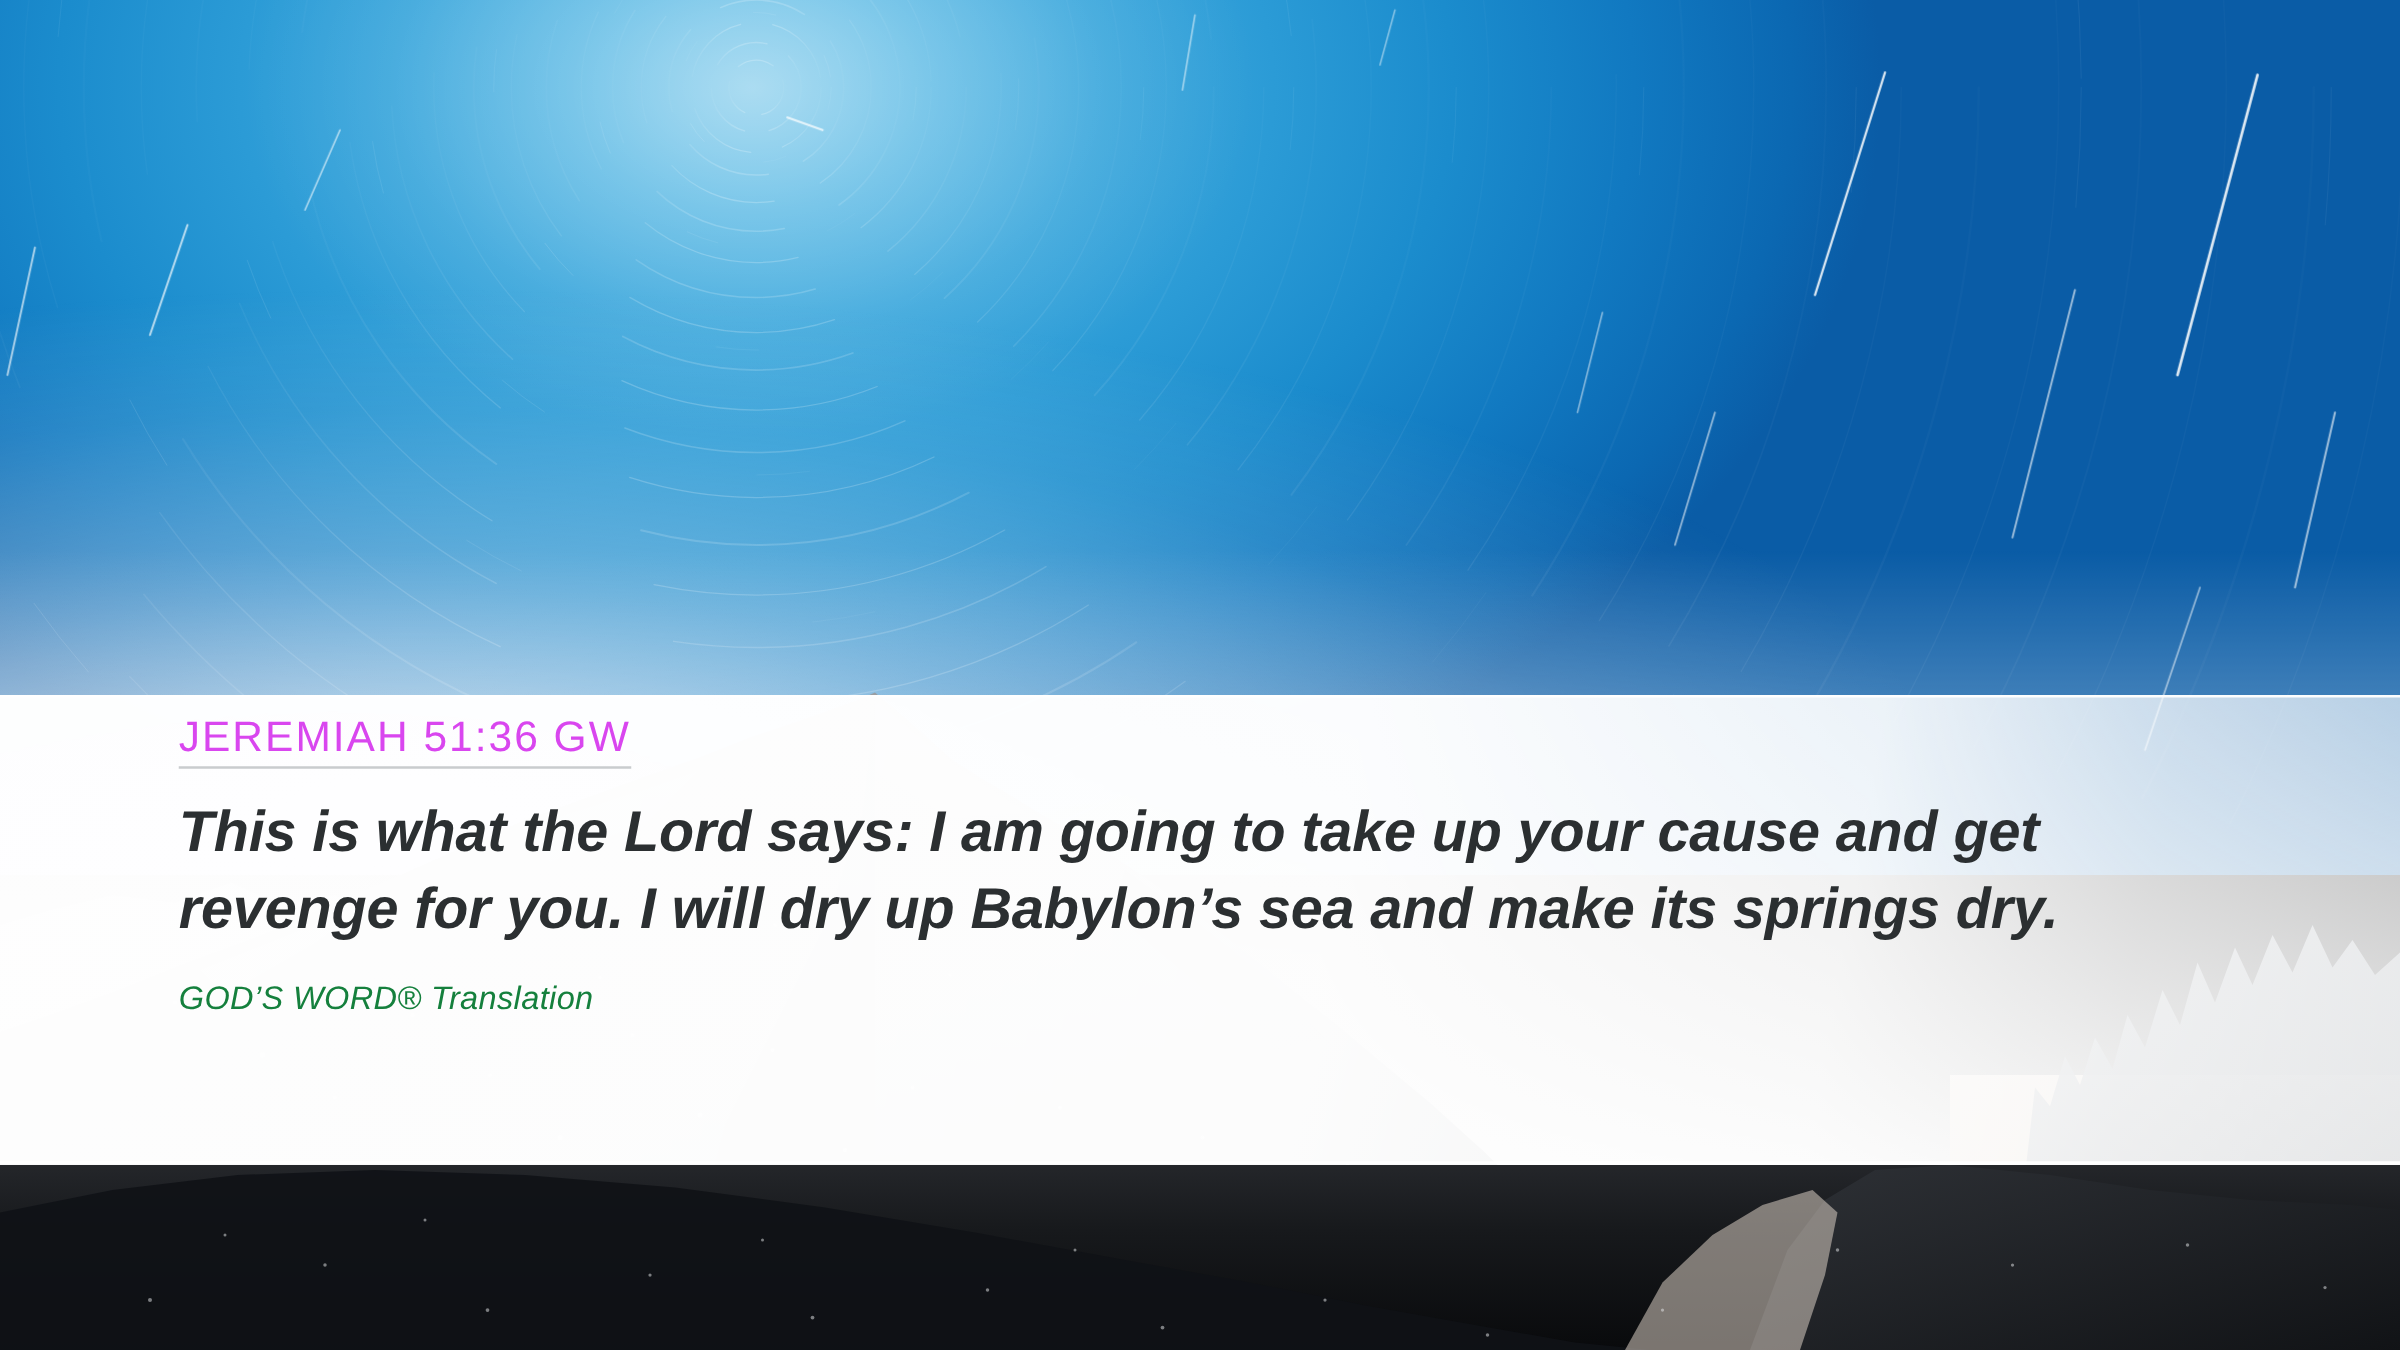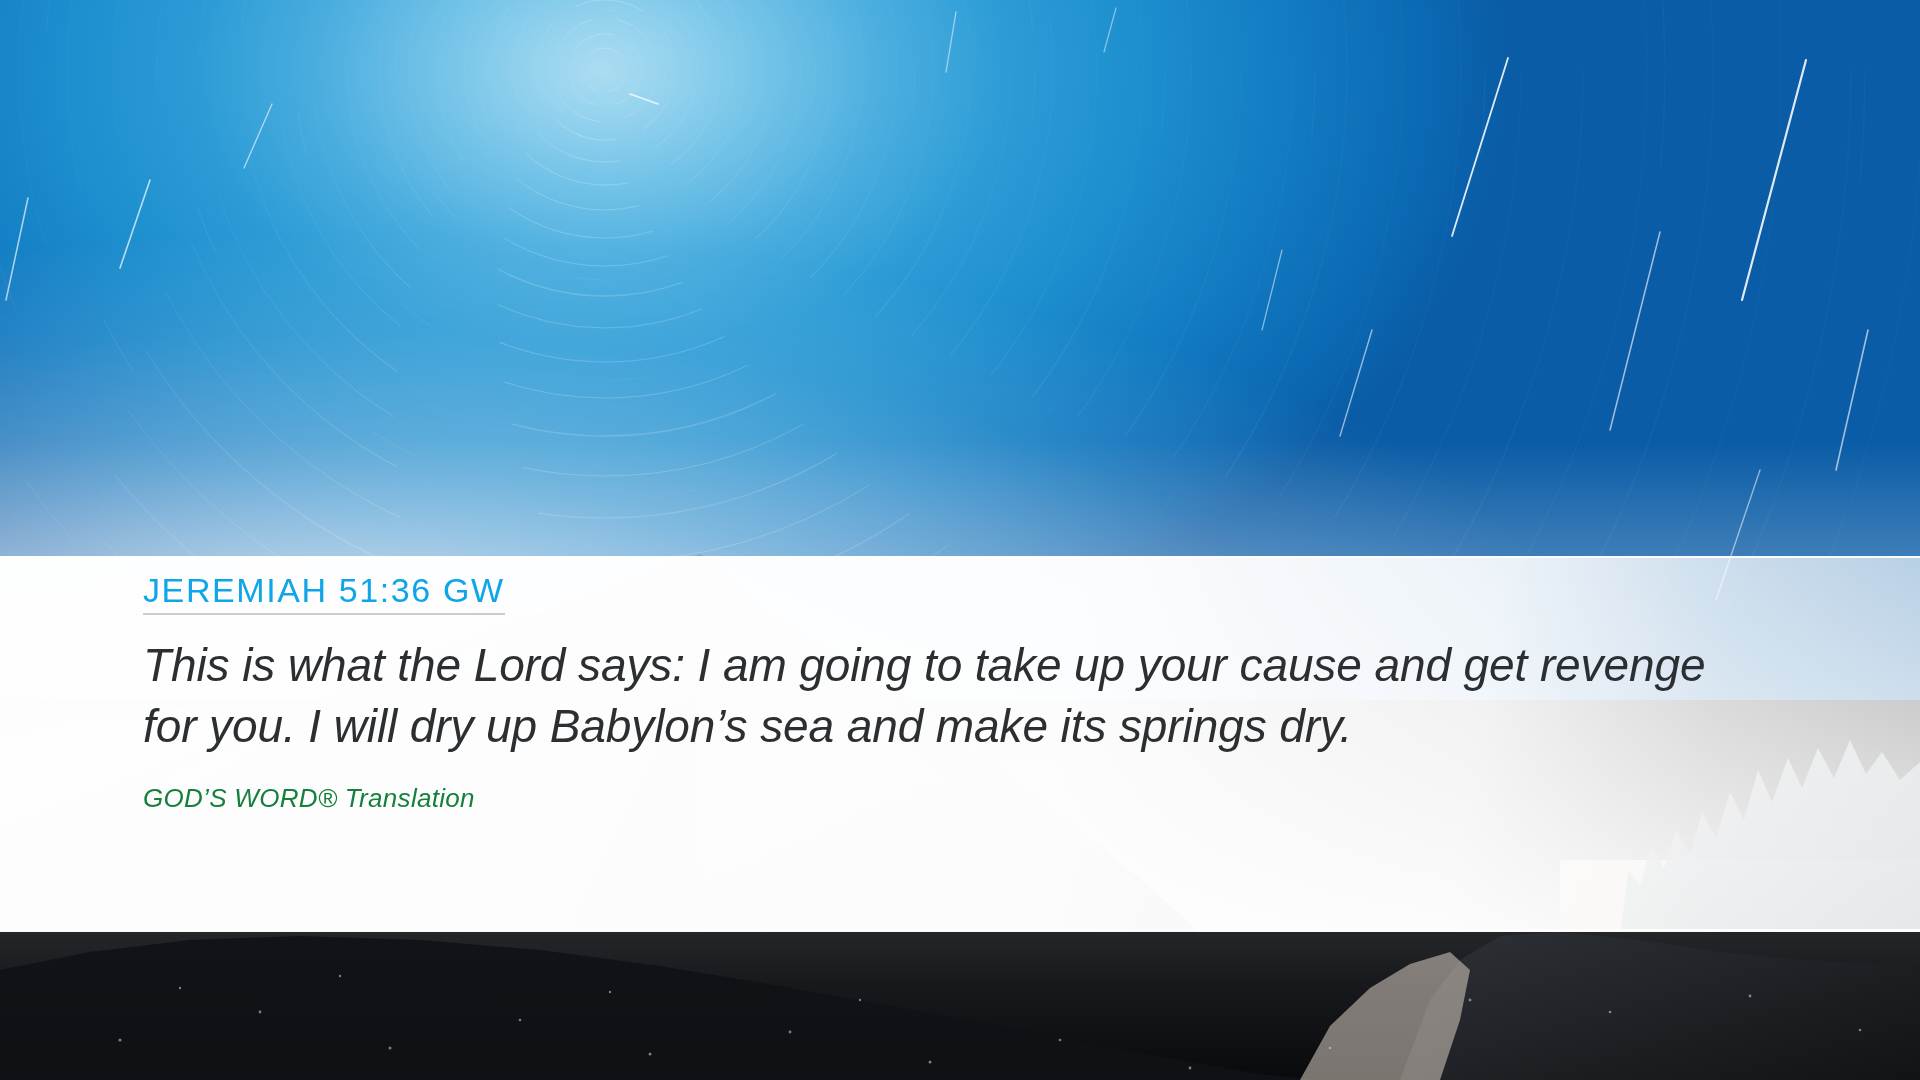--- a/index.html
+++ b/index.html
@@ -110,32 +110,32 @@
     top: 572px;
     width: 1680px;
   }
 
   .reference {
     display: inline-block;
     font-family: "Liberation Sans", sans-serif;
     font-size: 34px;
     font-weight: 300;
     letter-spacing: 1.6px;
-    color: #0ea5e9;
+    color: #d946ef;
     line-height: 1.06;
     padding-bottom: 5px;
     border-bottom: 2px solid #c9ccce;
     white-space: nowrap;
   }
 
   .verse {
     margin-top: 20px;
     font-family: "Liberation Sans", sans-serif;
     font-style: italic;
-    font-weight: 400;
+    font-weight: 700;
     font-size: 46px;
     line-height: 1.33;
     letter-spacing: -0.1px;
     color: #2b2f31;
     max-width: 1610px;
   }
 
   .attribution {
     margin-top: 26px;
     font-family: "Liberation Sans", sans-serif;

